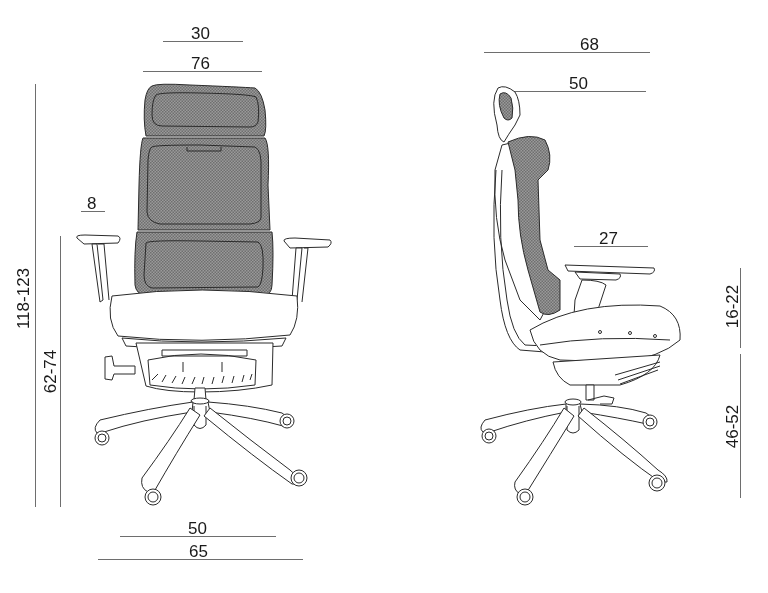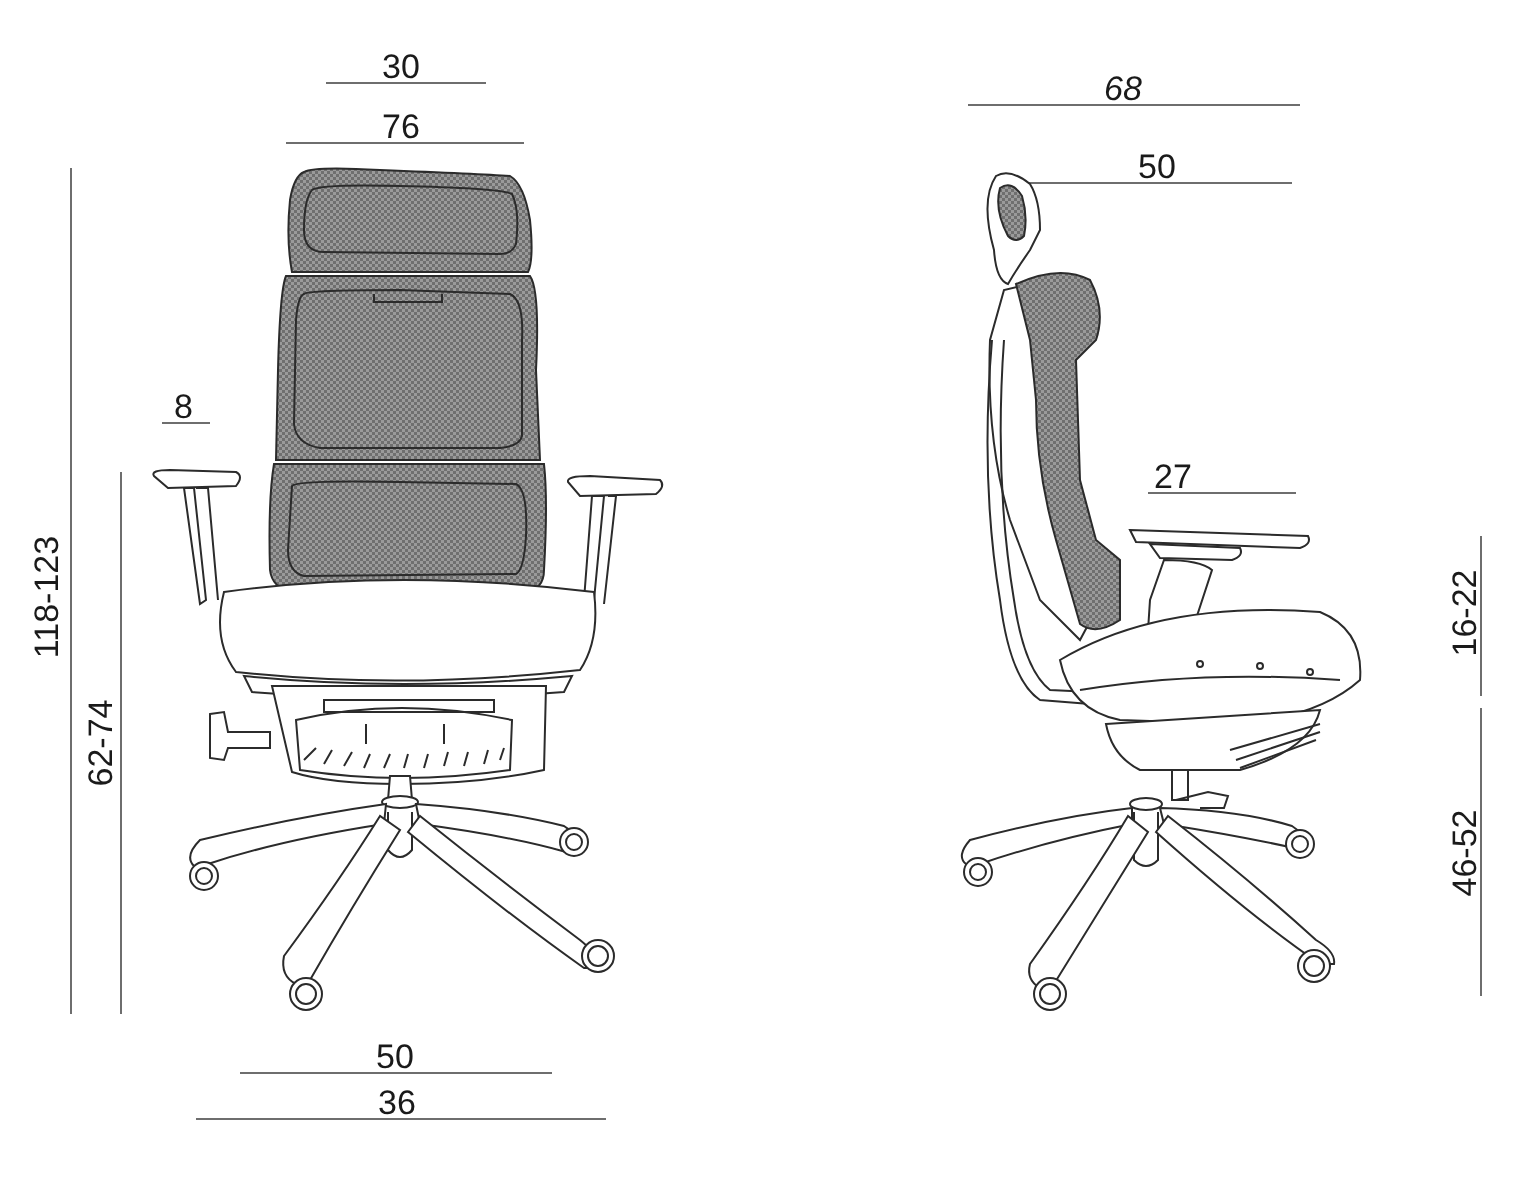--- a/index.html
+++ b/index.html
@@ -28,30 +28,30 @@
 
   <div class="vline" style="left:35px;top:84px;height:423px;"></div>
   <div class="dim-label v" style="left:-7px;top:290px;">118-123</div>
 
   <div class="vline" style="left:60px;top:236px;height:271px;"></div>
   <div class="dim-label v" style="left:29px;top:363px;">62-74</div>
 
   <div class="dim-label" style="left:188px;top:520px;">50</div>
   <div class="hline" style="left:120px;top:536px;width:156px;"></div>
 
-  <div class="dim-label" style="left:189px;top:543px;">36</div>
+  <div class="dim-label" style="left:189px;top:543px;">65</div>
   <div class="hline" style="left:98px;top:559px;width:205px;"></div>
 
-  <div class="dim-label" style="left:552px;top:36px;font-style:italic;">68</div>
+  <div class="dim-label" style="left:580px;top:36px;">68</div>
   <div class="hline" style="left:484px;top:52px;width:166px;"></div>
 
   <div class="dim-label" style="left:569px;top:75px;">50</div>
   <div class="hline" style="left:514px;top:91px;width:132px;"></div>
 
-  <div class="dim-label" style="left:577px;top:230px;">27</div>
+  <div class="dim-label" style="left:599px;top:230px;">27</div>
   <div class="hline" style="left:574px;top:246px;width:74px;"></div>
 
   <div class="vline" style="left:740px;top:268px;height:80px;"></div>
   <div class="dim-label v" style="left:711px;top:298px;">16-22</div>
 
   <div class="vline" style="left:740px;top:354px;height:144px;"></div>
   <div class="dim-label v" style="left:711px;top:418px;">46-52</div>
 
   <svg class="drawing" width="768" height="593" viewBox="0 0 768 593">
     <defs>

